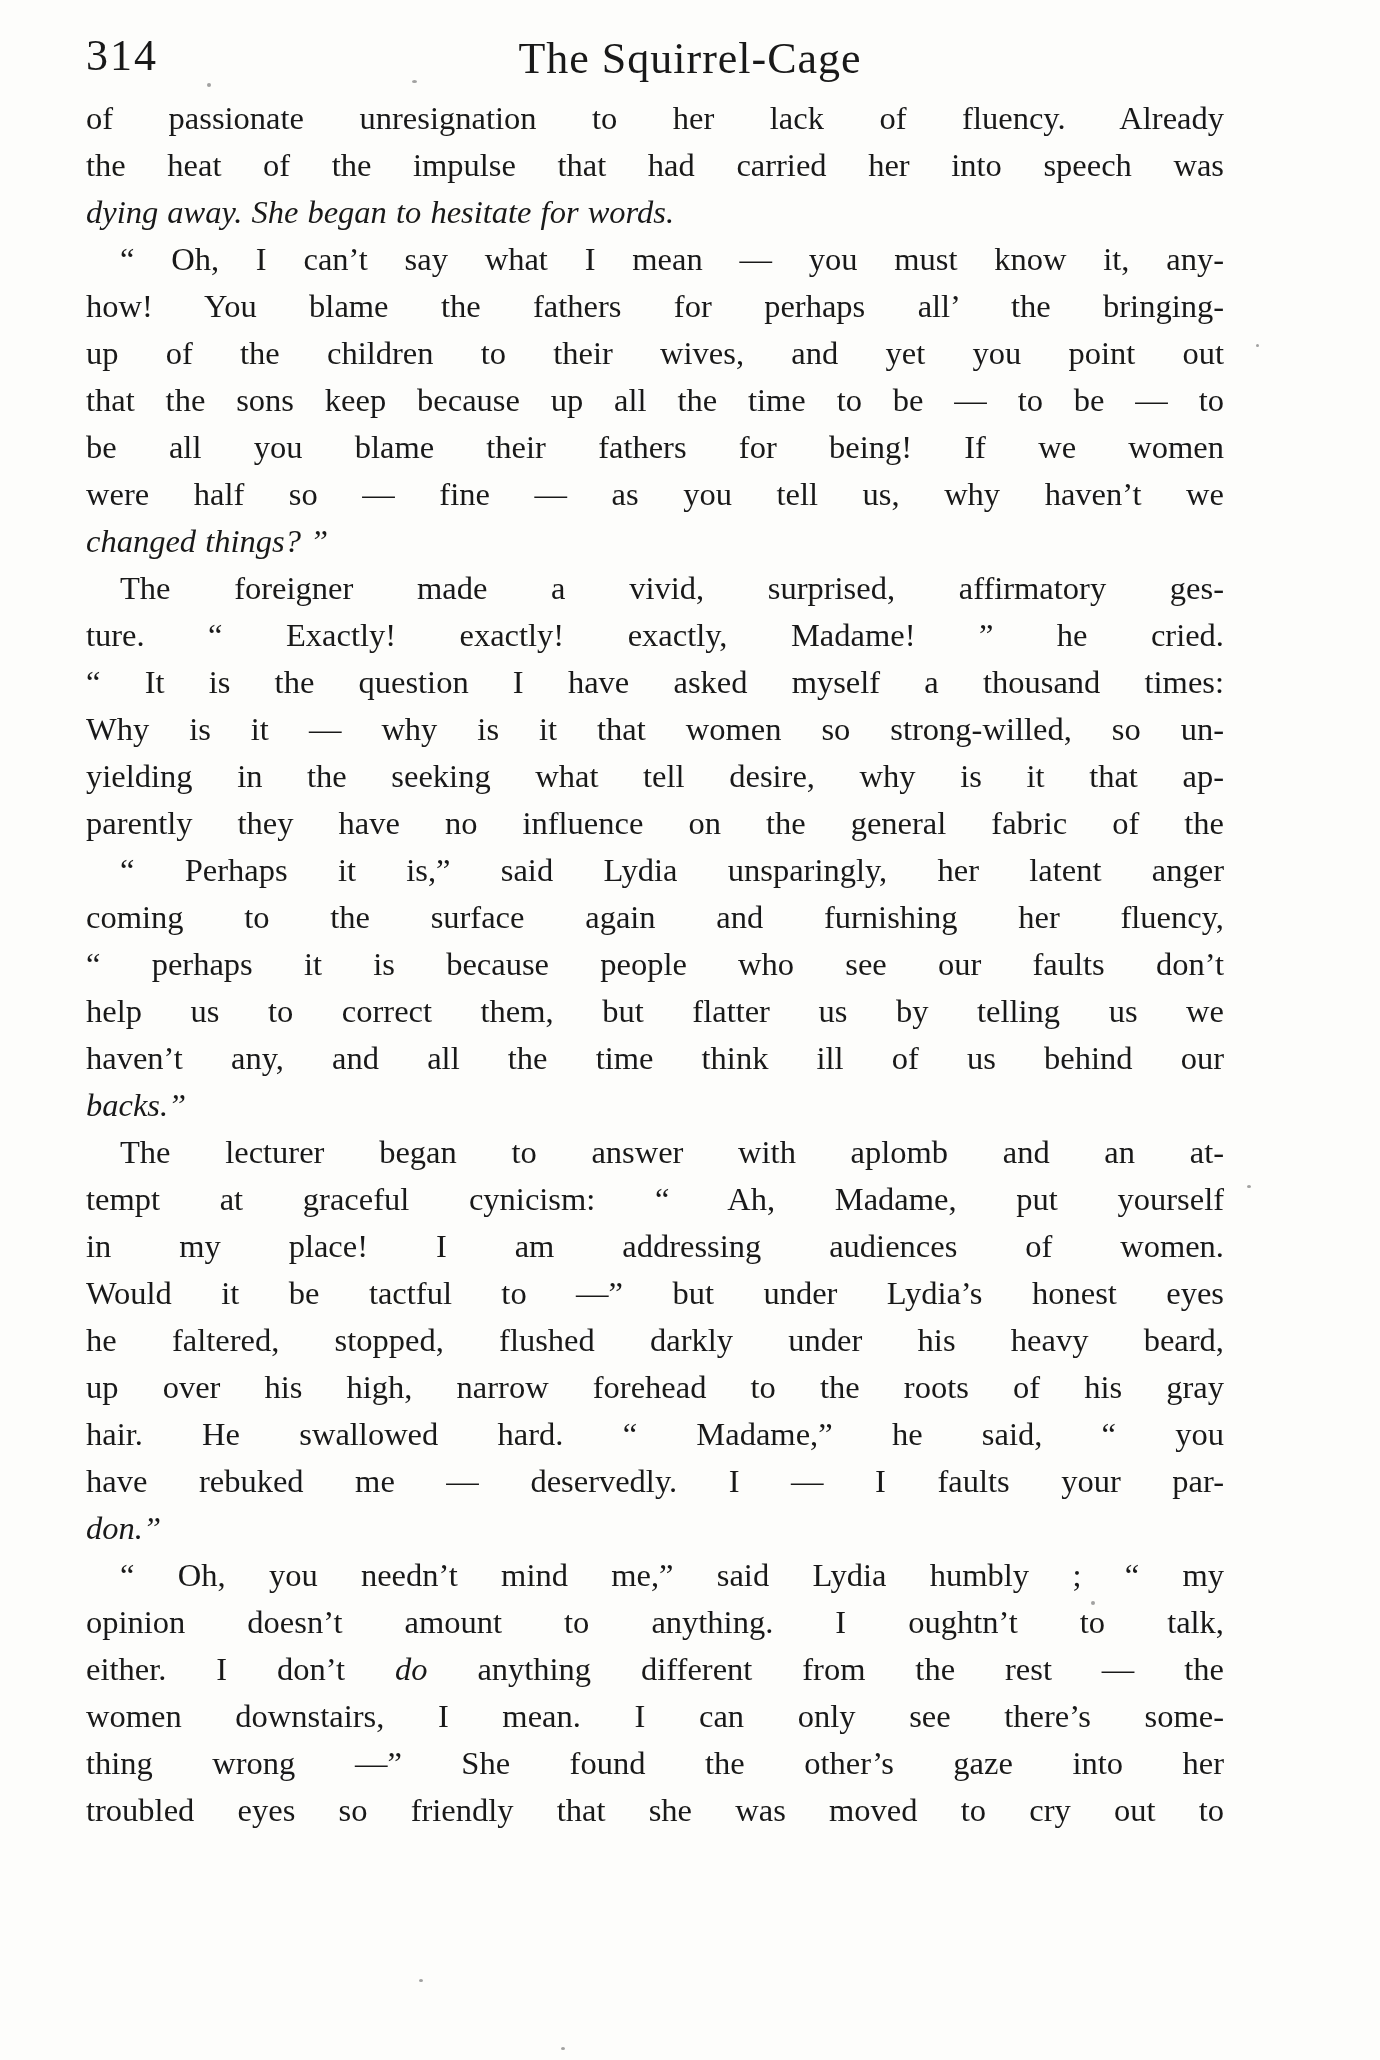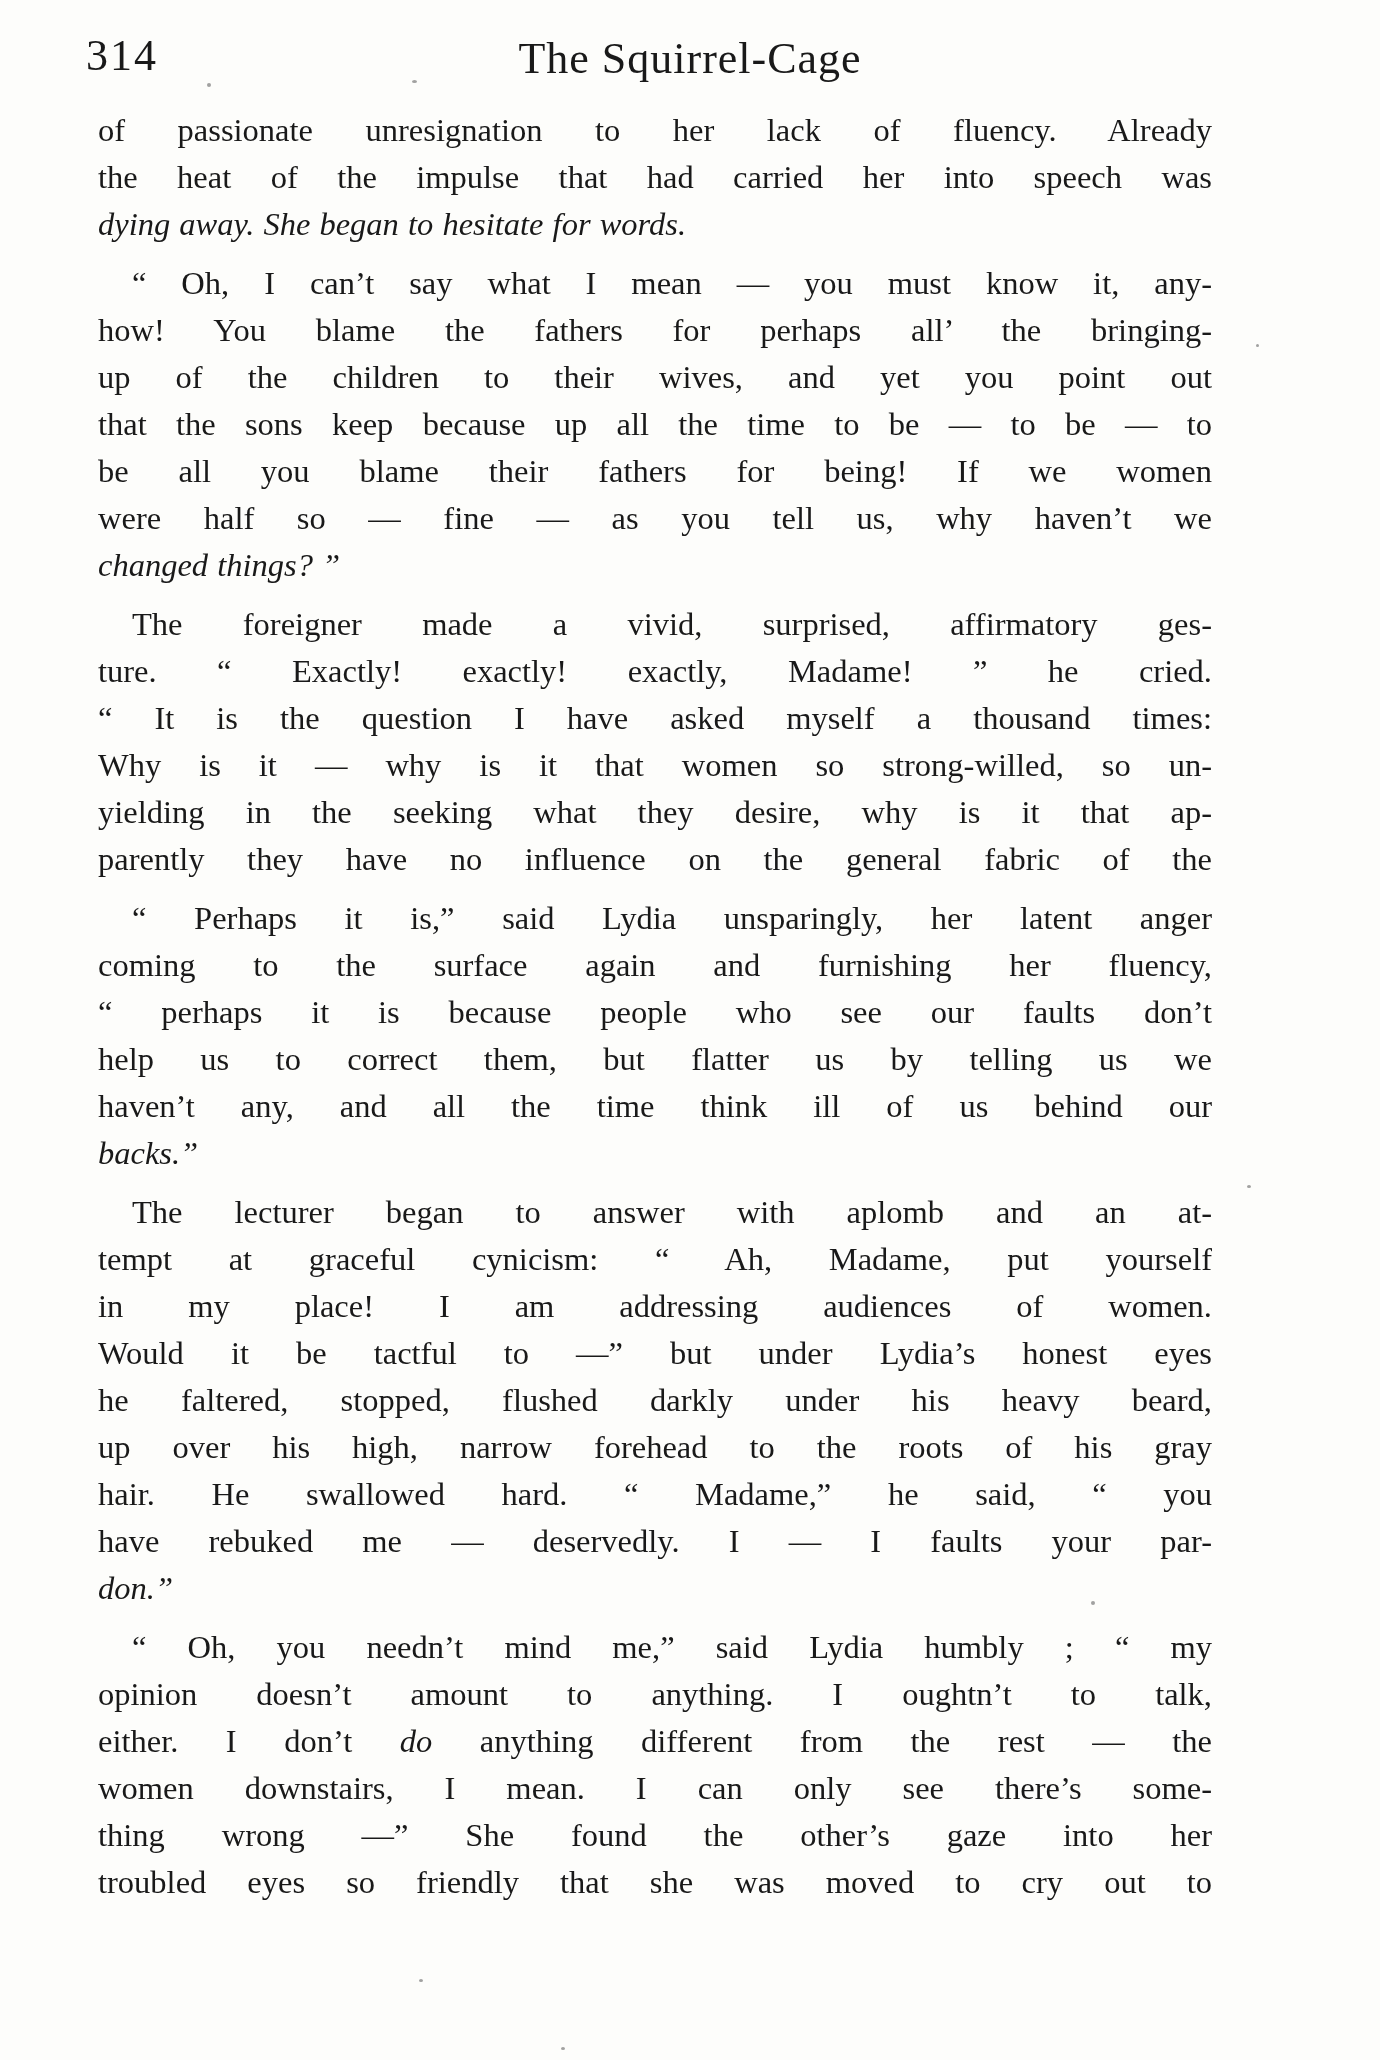--- a/index.html
+++ b/index.html
@@ -46,21 +46,21 @@
     white-space: nowrap;
   }
   
   .textblock {
     position: absolute;
     left: 86px;
     top: 95px;
     width: 1138px;
   }
   .paragraph {
-    margin: 12px;
+    margin: 0;
     padding: 0;
   }
   .line {
     font-size: 32.5px;
     line-height: 47px;
     height: 47px;
     overflow: hidden;
     text-align: justify;
     text-align-last: justify;
     white-space: normal;
@@ -107,21 +107,21 @@
         <div class="line">that the sons keep because up all the time to be — to be — to</div>
         <div class="line">be all you blame their fathers for being!  If we women</div>
         <div class="line">were half so — fine — as you tell us, why haven’t we</div>
         <div class="line end">changed things? ”</div>
       </div>
       <div class="paragraph">
         <div class="line indent">The foreigner made a vivid, surprised, affirmatory ges-</div>
         <div class="line">ture.  “ Exactly!  exactly!  exactly, Madame! ” he cried.</div>
         <div class="line">“ It is the question I have asked myself a thousand times:</div>
         <div class="line">Why is it — why is it that women so strong-willed, so un-</div>
-        <div class="line">yielding in the seeking what they desire, why is it that ap-</div>
+        <div class="line">yielding in the seeking what tell desire, why is it that ap-</div>
         <div class="line">parently they have no influence on the general fabric of the</div>
       </div>
       <div class="paragraph">
         <div class="line indent">“ Perhaps it is,” said Lydia unsparingly, her latent anger</div>
         <div class="line">coming to the surface again and furnishing her fluency,</div>
         <div class="line">“ perhaps it is because people who see our faults don’t</div>
         <div class="line">help us to correct them, but flatter us by telling us we</div>
         <div class="line">haven’t any, and all the time think ill of us behind our</div>
         <div class="line end">backs.”</div>
       </div>

